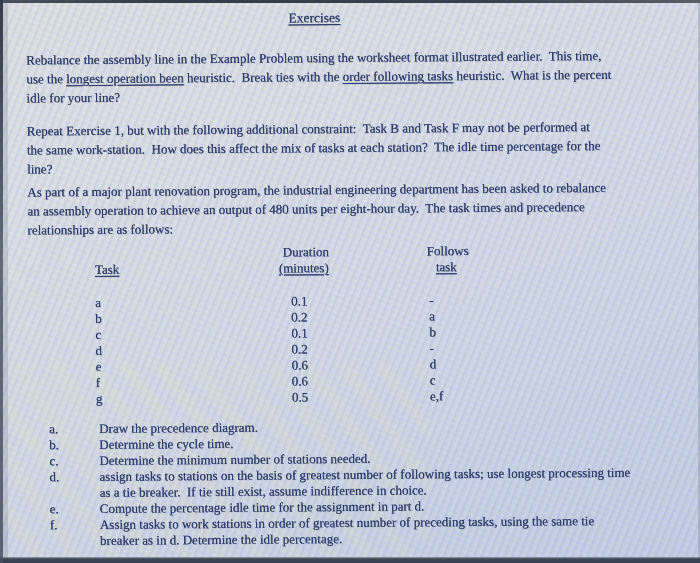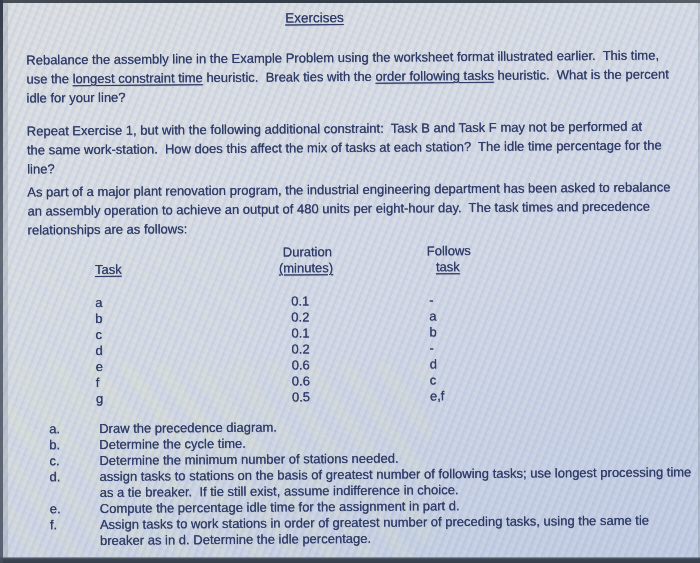--- a/index.html
+++ b/index.html
@@ -1,18 +1,18 @@
 <!DOCTYPE html>
 <html><head>
 <meta charset="utf-8">
 <style>
   html,body { margin:0; padding:0; background:#888; }
   .photo {
     position:relative; width:700px; height:563px; overflow:hidden;
-    font-family:Liberation Sans, sans-serif;
+    font-family:Liberation Serif, serif;
     background:
       repeating-linear-gradient(112deg, rgba(255,255,250,0.16) 0 2px, rgba(182,195,228,0.20) 3px 5px, rgba(250,250,242,0.10) 5px 7px),
       repeating-linear-gradient(22deg, rgba(206,215,240,0.16) 0 3px, rgba(244,243,232,0.13) 3px 6px),
       linear-gradient(155deg, #d5d8db 0%, #d1d6de 28%, #c9d0e0 52%, #bcc7de 78%, #b2bfdb 100%);
   }
   
   .edge-top { position:absolute; top:0; left:0; right:0; height:3px; z-index:5;
     background:linear-gradient(to right,#4a5058,#343c48 25%,#39414c 70%,#5a6068); }
   .edge-bottom { position:absolute; bottom:0; left:0; right:0; height:6px; z-index:5;
     background:linear-gradient(to top,#343d49,#3e4754 70%, rgba(120,128,140,.55)); }
@@ -64,21 +64,21 @@
 <div class="photo">
   <div class="sheen-bl"></div>
   <div class="sheen-ml"></div>
 
   <div class="content">
 
     <div class="title">Exercises</div>
 
     <div class="para p1">
       <div class="ln">Rebalance the assembly line in the Example Problem using the worksheet format illustrated earlier.  This time,</div>
-      <div class="ln"><span>use the </span><span class="u">longest constraint time</span><span> heuristic.  Break ties with the </span><span class="u">order following tasks</span><span> heuristic.  What is the percent</span></div>
+      <div class="ln"><span>use the </span><span class="u">longest operation been</span><span> heuristic.  Break ties with the </span><span class="u">order following tasks</span><span> heuristic.  What is the percent</span></div>
       <div class="ln">idle for your line?</div>
     </div>
 
     <div class="para p2">
       <div class="ln">Repeat Exercise 1, but with the following additional constraint:  Task B and Task F may not be performed at</div>
       <div class="ln">the same work-station.  How does this affect the mix of tasks at each station?  The idle time percentage for the</div>
       <div class="ln">line?</div>
     </div>
 
     <div class="para p3">

